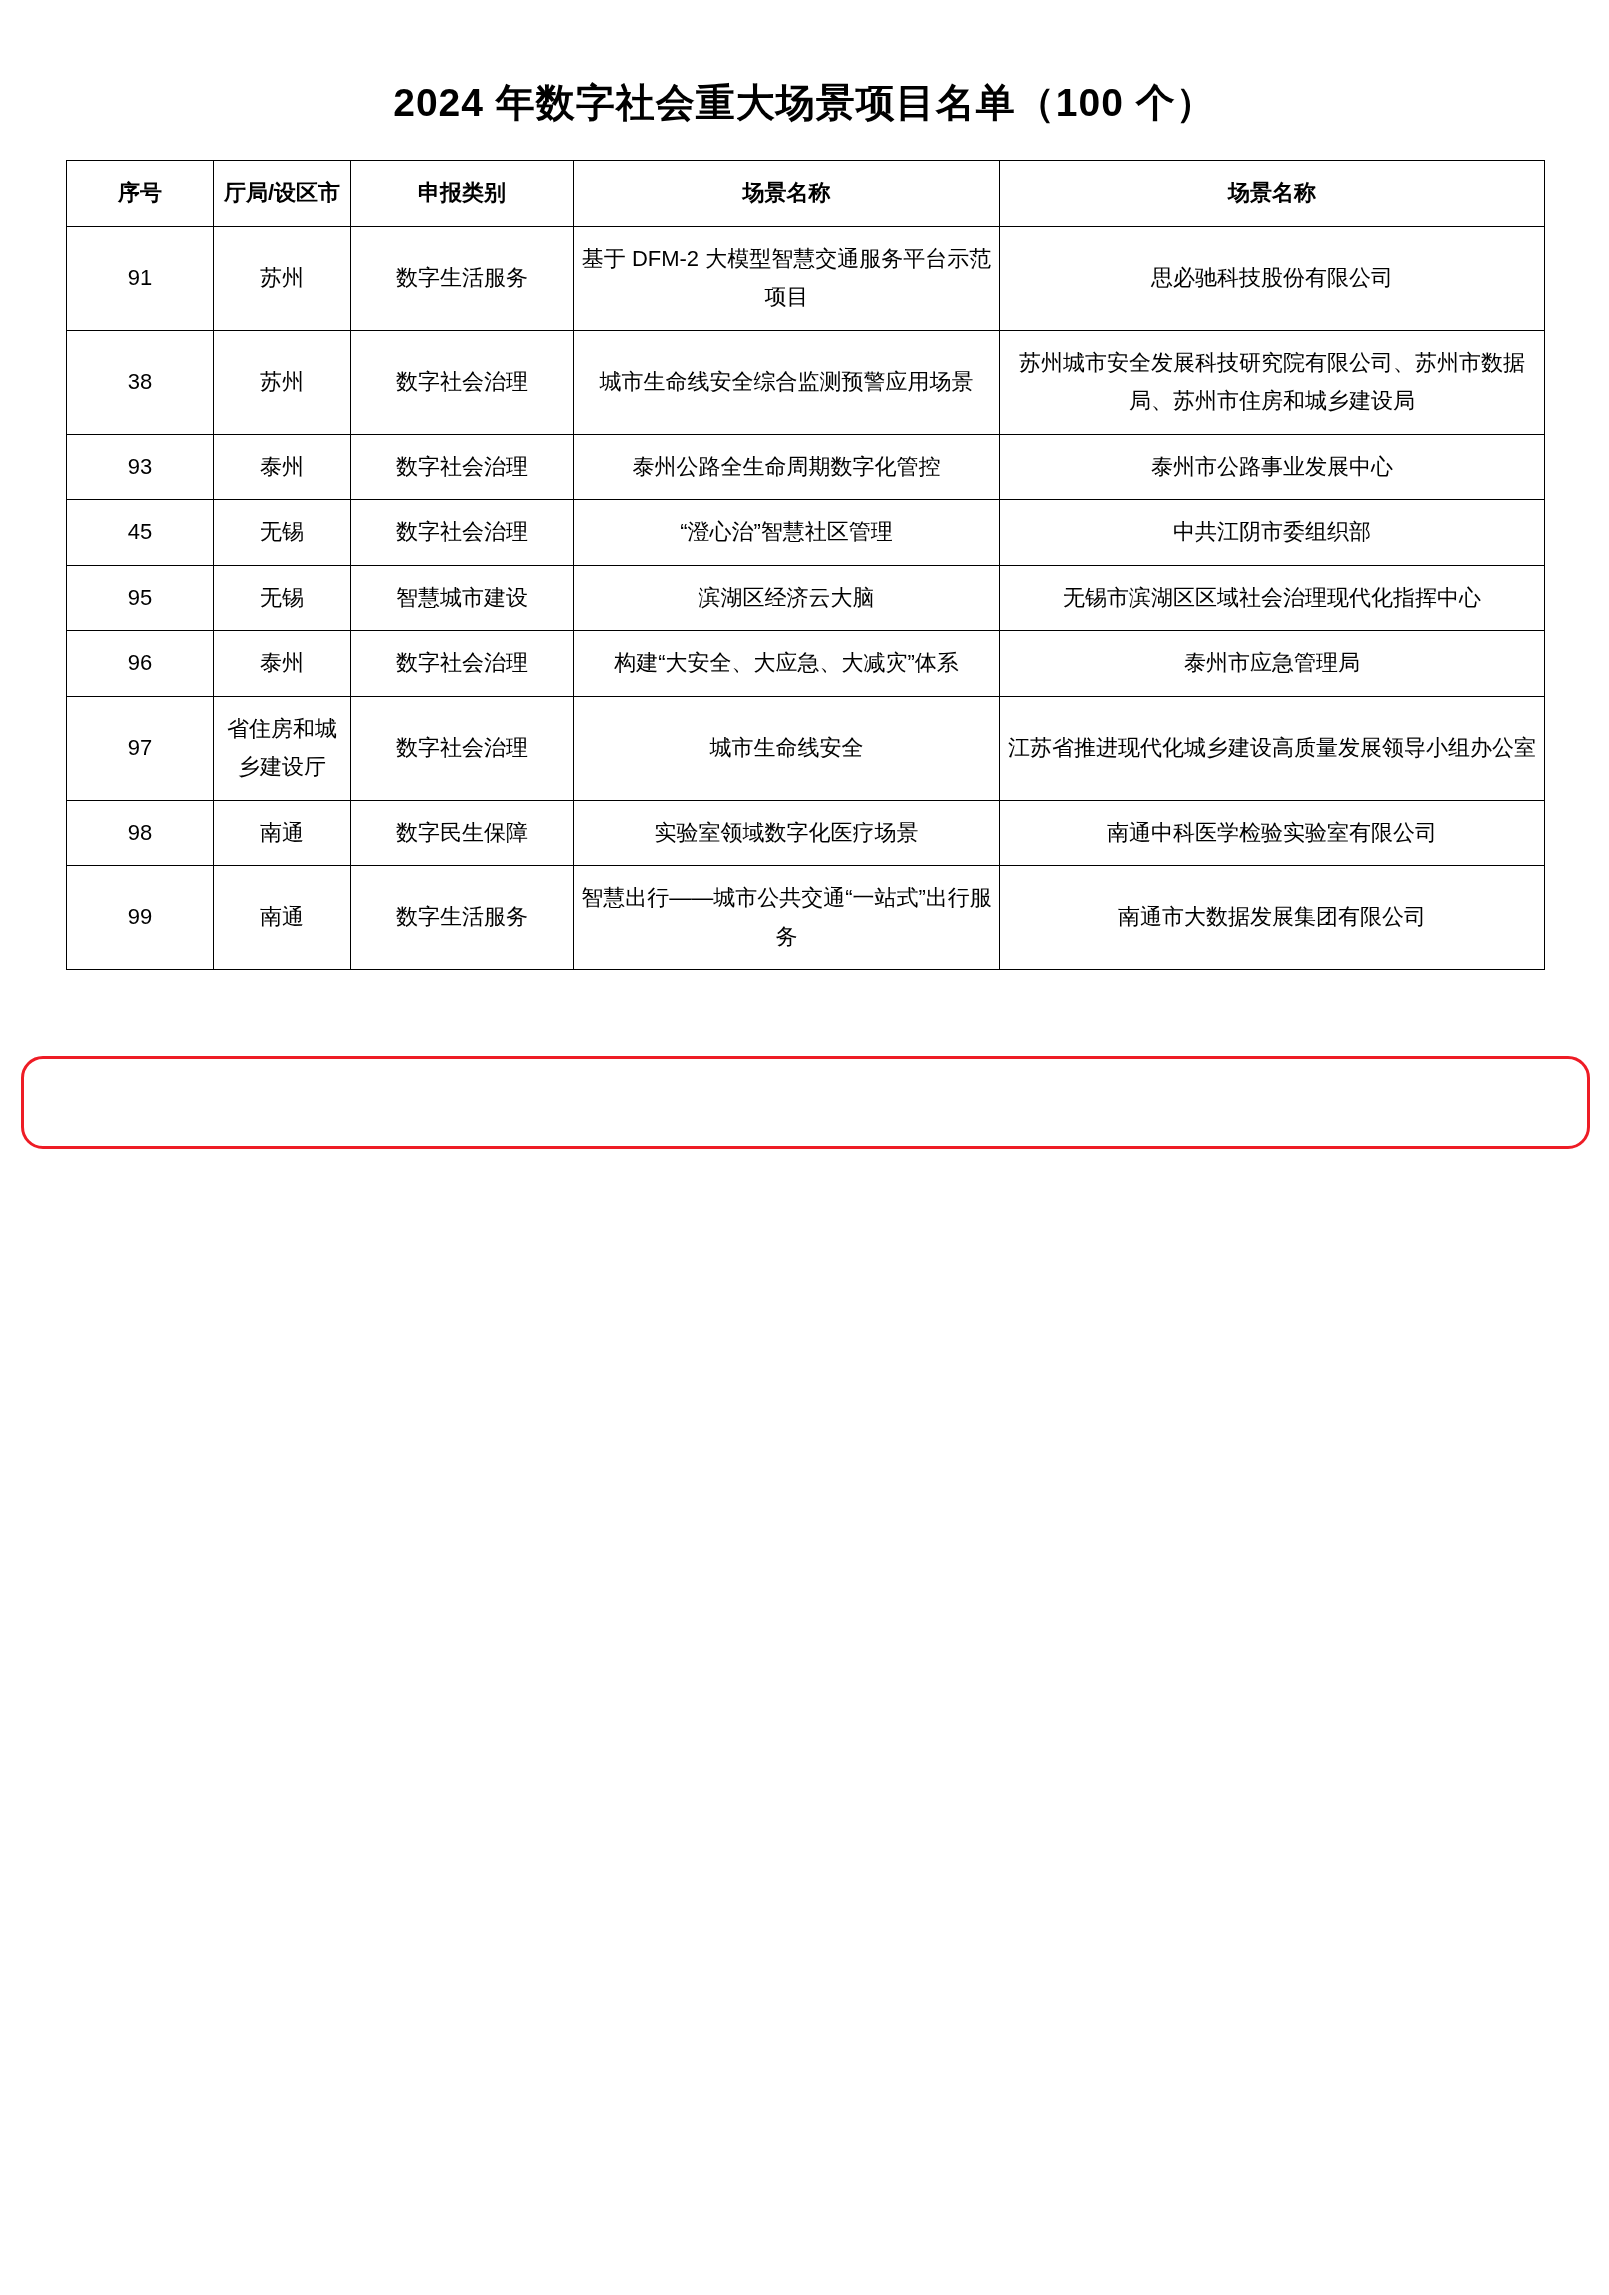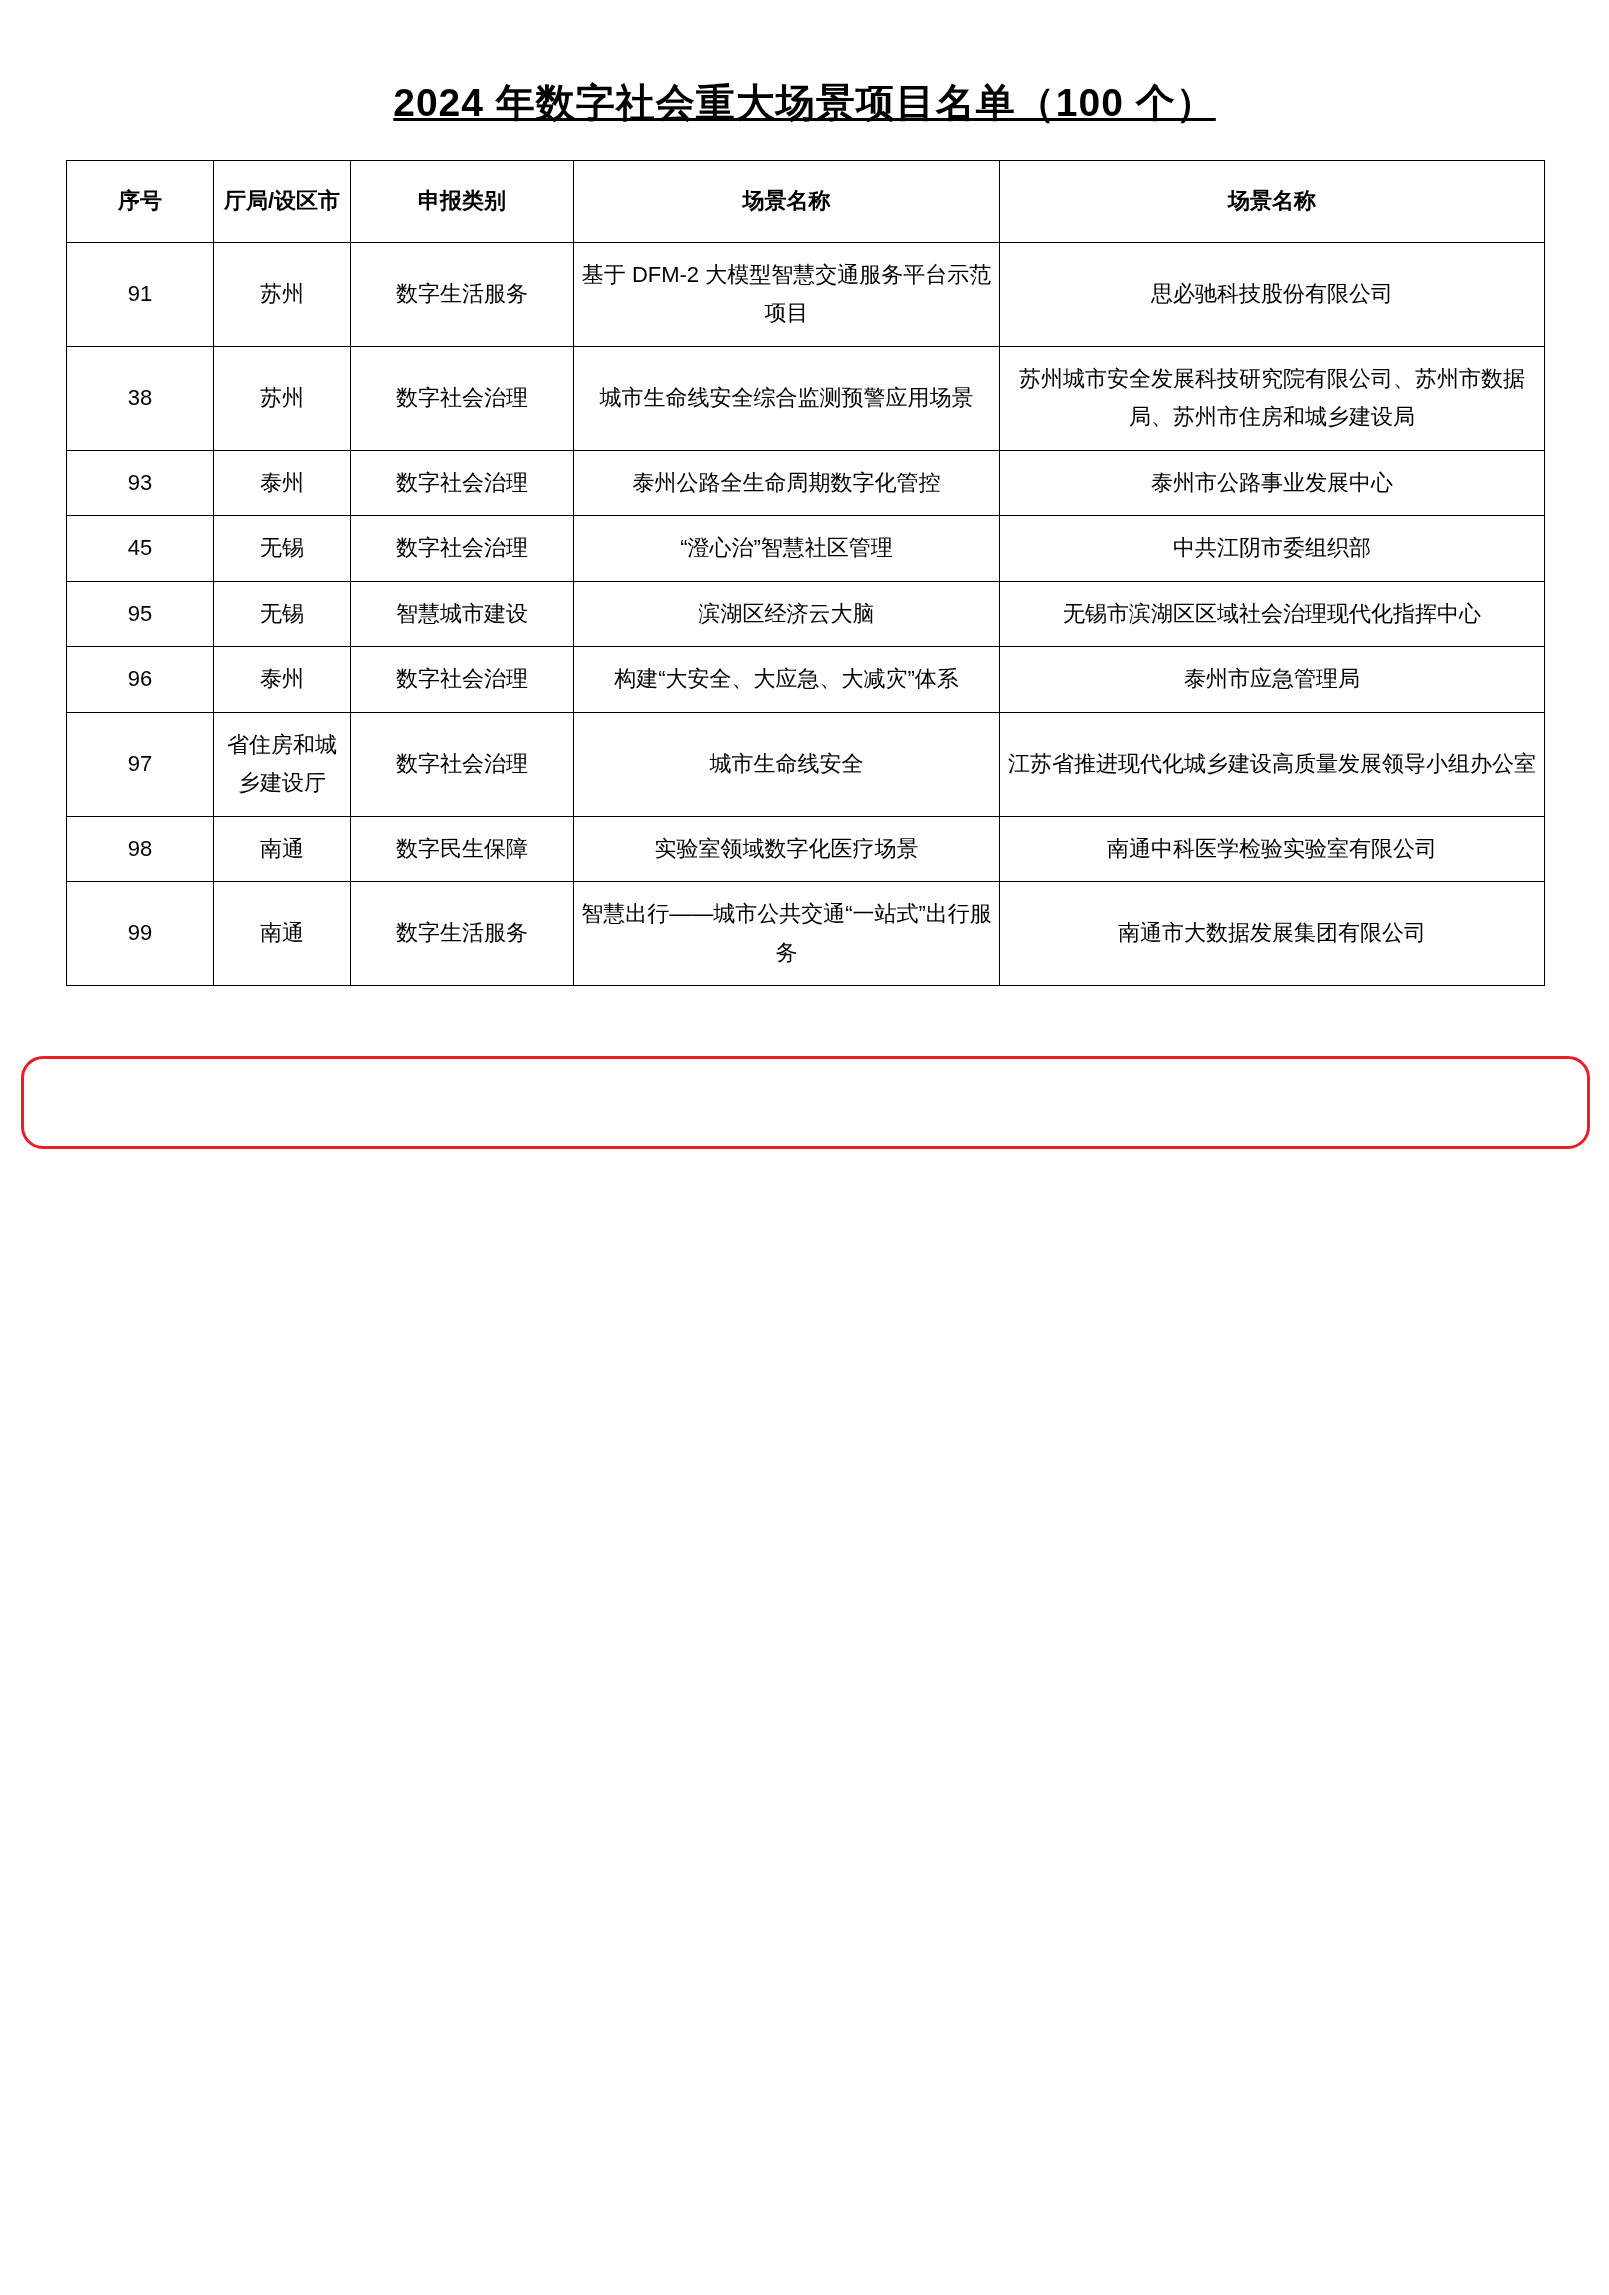--- a/index.html
+++ b/index.html
@@ -23,21 +23,20 @@
     padding: 0;
   }
   .doc-title {
     text-align: center;
     font-size: 39px;
     font-weight: bold;
     letter-spacing: 1px;
     margin-top: 76px;
     margin-bottom: 30px;
     font-family: "Liberation Sans", "DejaVu Sans", sans-serif;
-    text-decoration: underline;
   }
   .table-wrap {
     margin: 0 66px;
     position: relative;
   }
   table.project-table {
     width: 1478px;
     border-collapse: collapse;
     table-layout: fixed;
     font-size: 22px;
@@ -47,21 +46,21 @@
   table.project-table td {
     border: 1.5px solid #000000;
     text-align: center;
     vertical-align: middle;
     padding: 13px 6px;
     line-height: 1.75;
     word-break: break-word;
   }
   table.project-table th {
     font-weight: bold;
-    padding: 21px 5px;
+    padding: 13px 5px;
     margin-left: 20px;
   }
   col.c-seq { width: 147px; }
   col.c-dept { width: 137px; }
   col.c-cat { width: 223px; }
   col.c-scene { width: 426px; }
   col.c-unit { width: 545px; }
 
   td.cell-seq { font-size: 22px; }
   td.cell-dept { font-size: 22px; }

